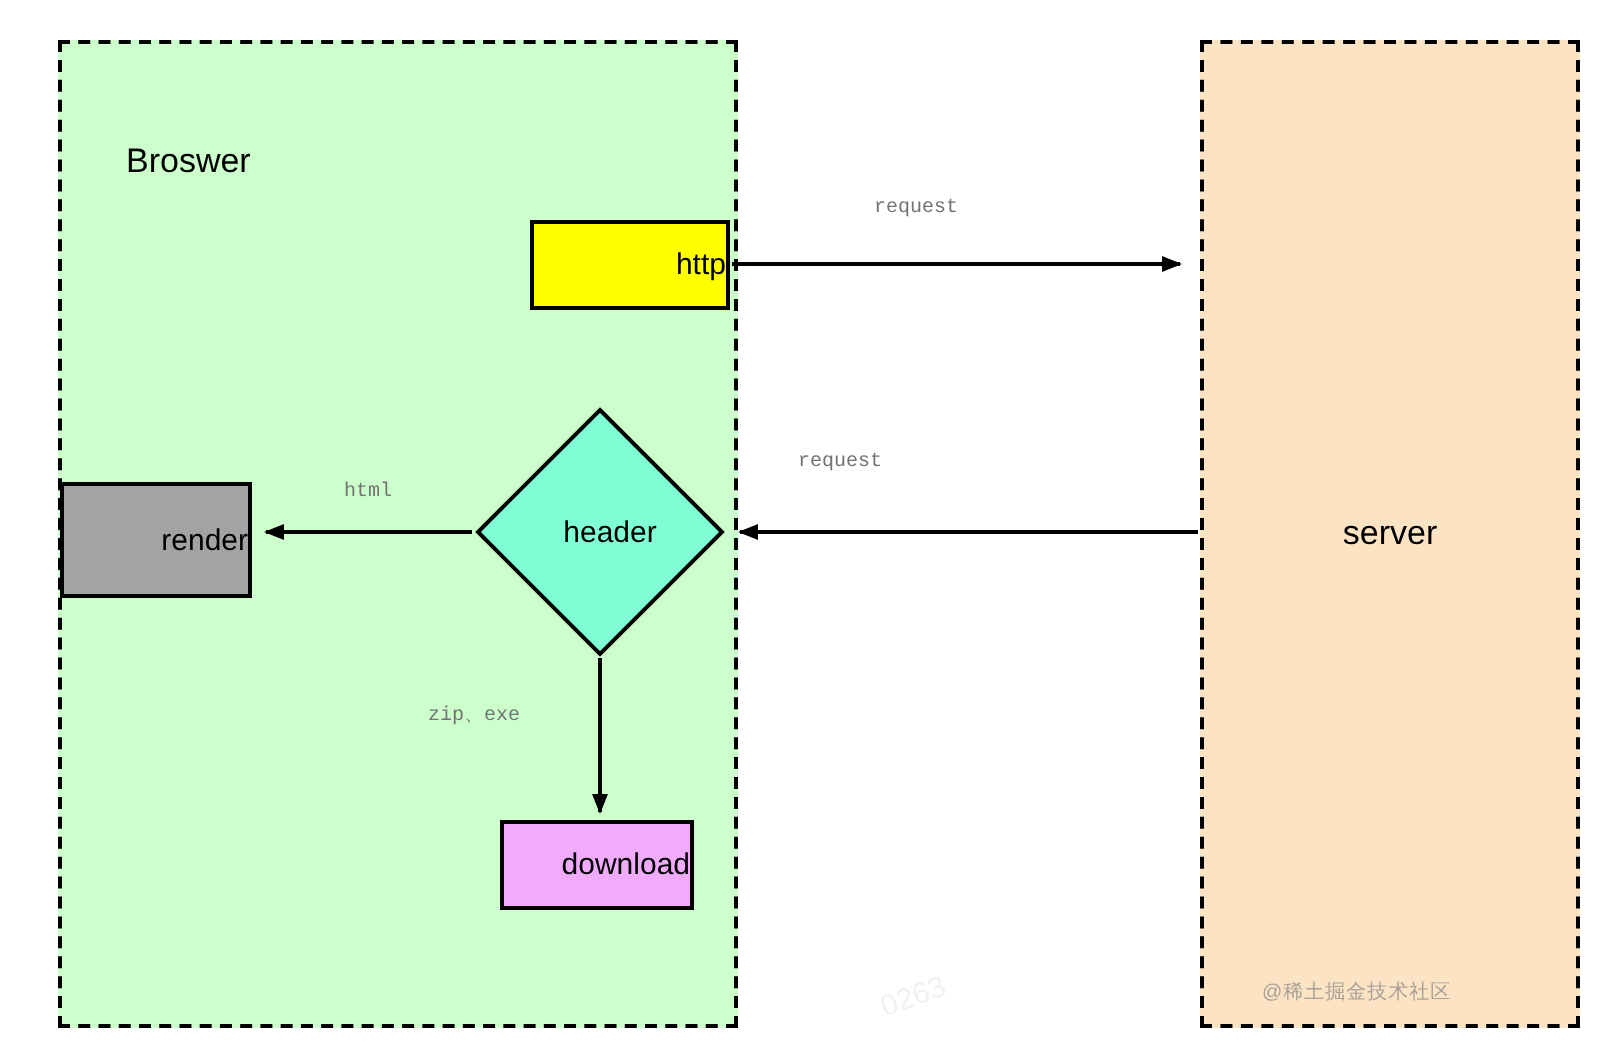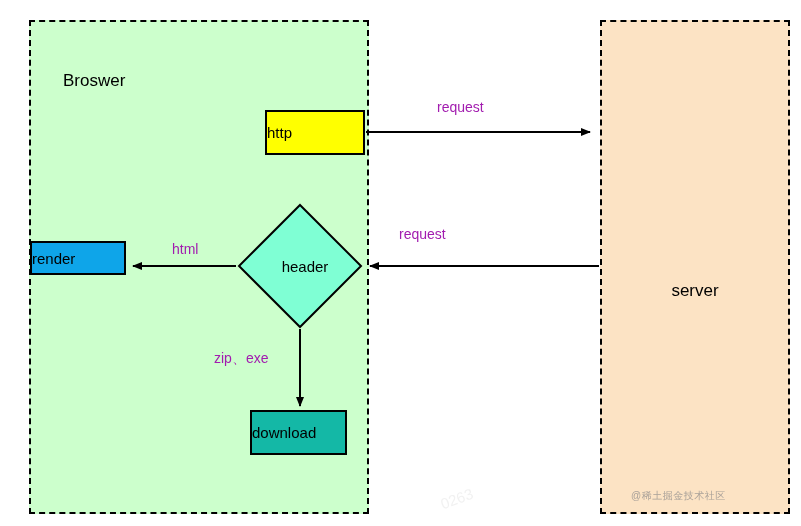--- a/index.html
+++ b/index.html
@@ -51,54 +51,54 @@
   #browser-title {
     left: 63px;
     top: 51px;
     margin-top: 20px;
   }
   #server-title {
     left: 600px;
     top: 257px;
     width: 190px;
     text-align: center;
-    margin-top: 24px;
   }
 
   .node {
     position: absolute;
     box-sizing: border-box;
     border: 2px solid #000000;
     display: flex;
     align-items: center;
-    justify-content: flex-start;
+    justify-content: flex-end;
     font-size: 15px;
     color: #000000;
     white-space: nowrap;
+    padding-left: 20px;
   }
   #node-http {
     left: 265px;
     top: 110px;
     width: 100px;
     height: 45px;
     background: #FFFF00;
   }
   #node-render {
     left: 30px;
     top: 241px;
     width: 96px;
-    height: 34px;
-    background: #0ea5e9;
+    height: 58px;
+    background: #a3a3a3;
   }
   #node-download {
     left: 250px;
     top: 410px;
     width: 97px;
     height: 45px;
-    background: #14b8a6;
+    background: #f0abfc;
   }
 
   
   #node-header {
     position: absolute;
     left: 237px;
     top: 203px;
     width: 126px;
     height: 126px;
   }
@@ -118,23 +118,24 @@
     align-items: center;
     justify-content: center;
     font-size: 15px;
     color: #000000;
     white-space: nowrap;
     text-align: right;
   }
 
   .edge-label {
     position: absolute;
-    font-size: 14px;
-    color: #a21caf;
-    white-space: nowrap;
+    font-size: 10px;
+    color: #737373;
+    white-space: nowrap;
+    font-family: Liberation Mono, monospace;
   }
   #label-request { left: 437px; top: 99px; }
   #label-response { left: 399px; top: 226px; }
   #label-html { left: 172px; top: 241px; }
   #label-zipexe { left: 214px; top: 350px; }
 
   #watermark {
     position: absolute;
     left: 631px;
     top: 489px;

